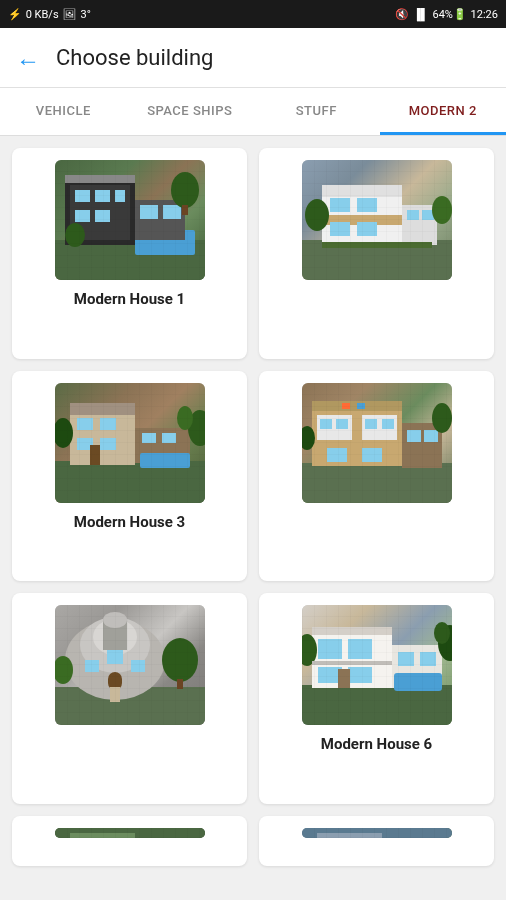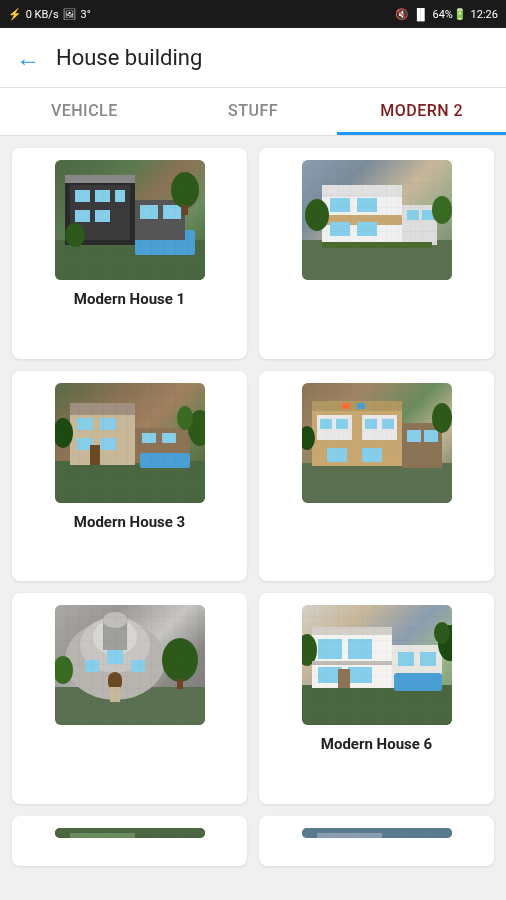--- a/index.html
+++ b/index.html
@@ -54,21 +54,21 @@
       background: #fff;
       display: flex;
       border-bottom: 1px solid #ddd;
       height: 48px;
     }
     .tab-item {
       flex: 1;
       display: flex;
       align-items: center;
       justify-content: center;
-      font-size: 16px;
+      font-size: 13px;
       font-weight: 500;
       color: #888;
       cursor: pointer;
       border-bottom: 3px solid transparent;
       text-transform: uppercase;
       letter-spacing: 0.5px;
     }
     .tab-item.active {
       color: #7f1d1d;
       border-bottom: 3px solid #2196F3;
@@ -158,26 +158,29 @@
     <span>▐▌</span>
     <span>64%🔋</span>
     <span>12:26</span>
   </div>
 </div>
 
 <div class="top-bar">
   <div class="back-btn">
     <span>←</span>
   </div>
-  <span class="page-title">House building</span>
+  <span class="page-title">Choose building</span>
 </div>
 
 <div class="tab-bar">
   <div class="tab-item">
     <span>VEHICLE</span>
+  </div>
+  <div class="tab-item">
+    <span>SPACE SHIPS</span>
   </div>
   <div class="tab-item">
     <span>STUFF</span>
   </div>
   <div class="tab-item active">
     <span>MODERN 2</span>
   </div>
 </div>
 
 <div class="grid-content">

